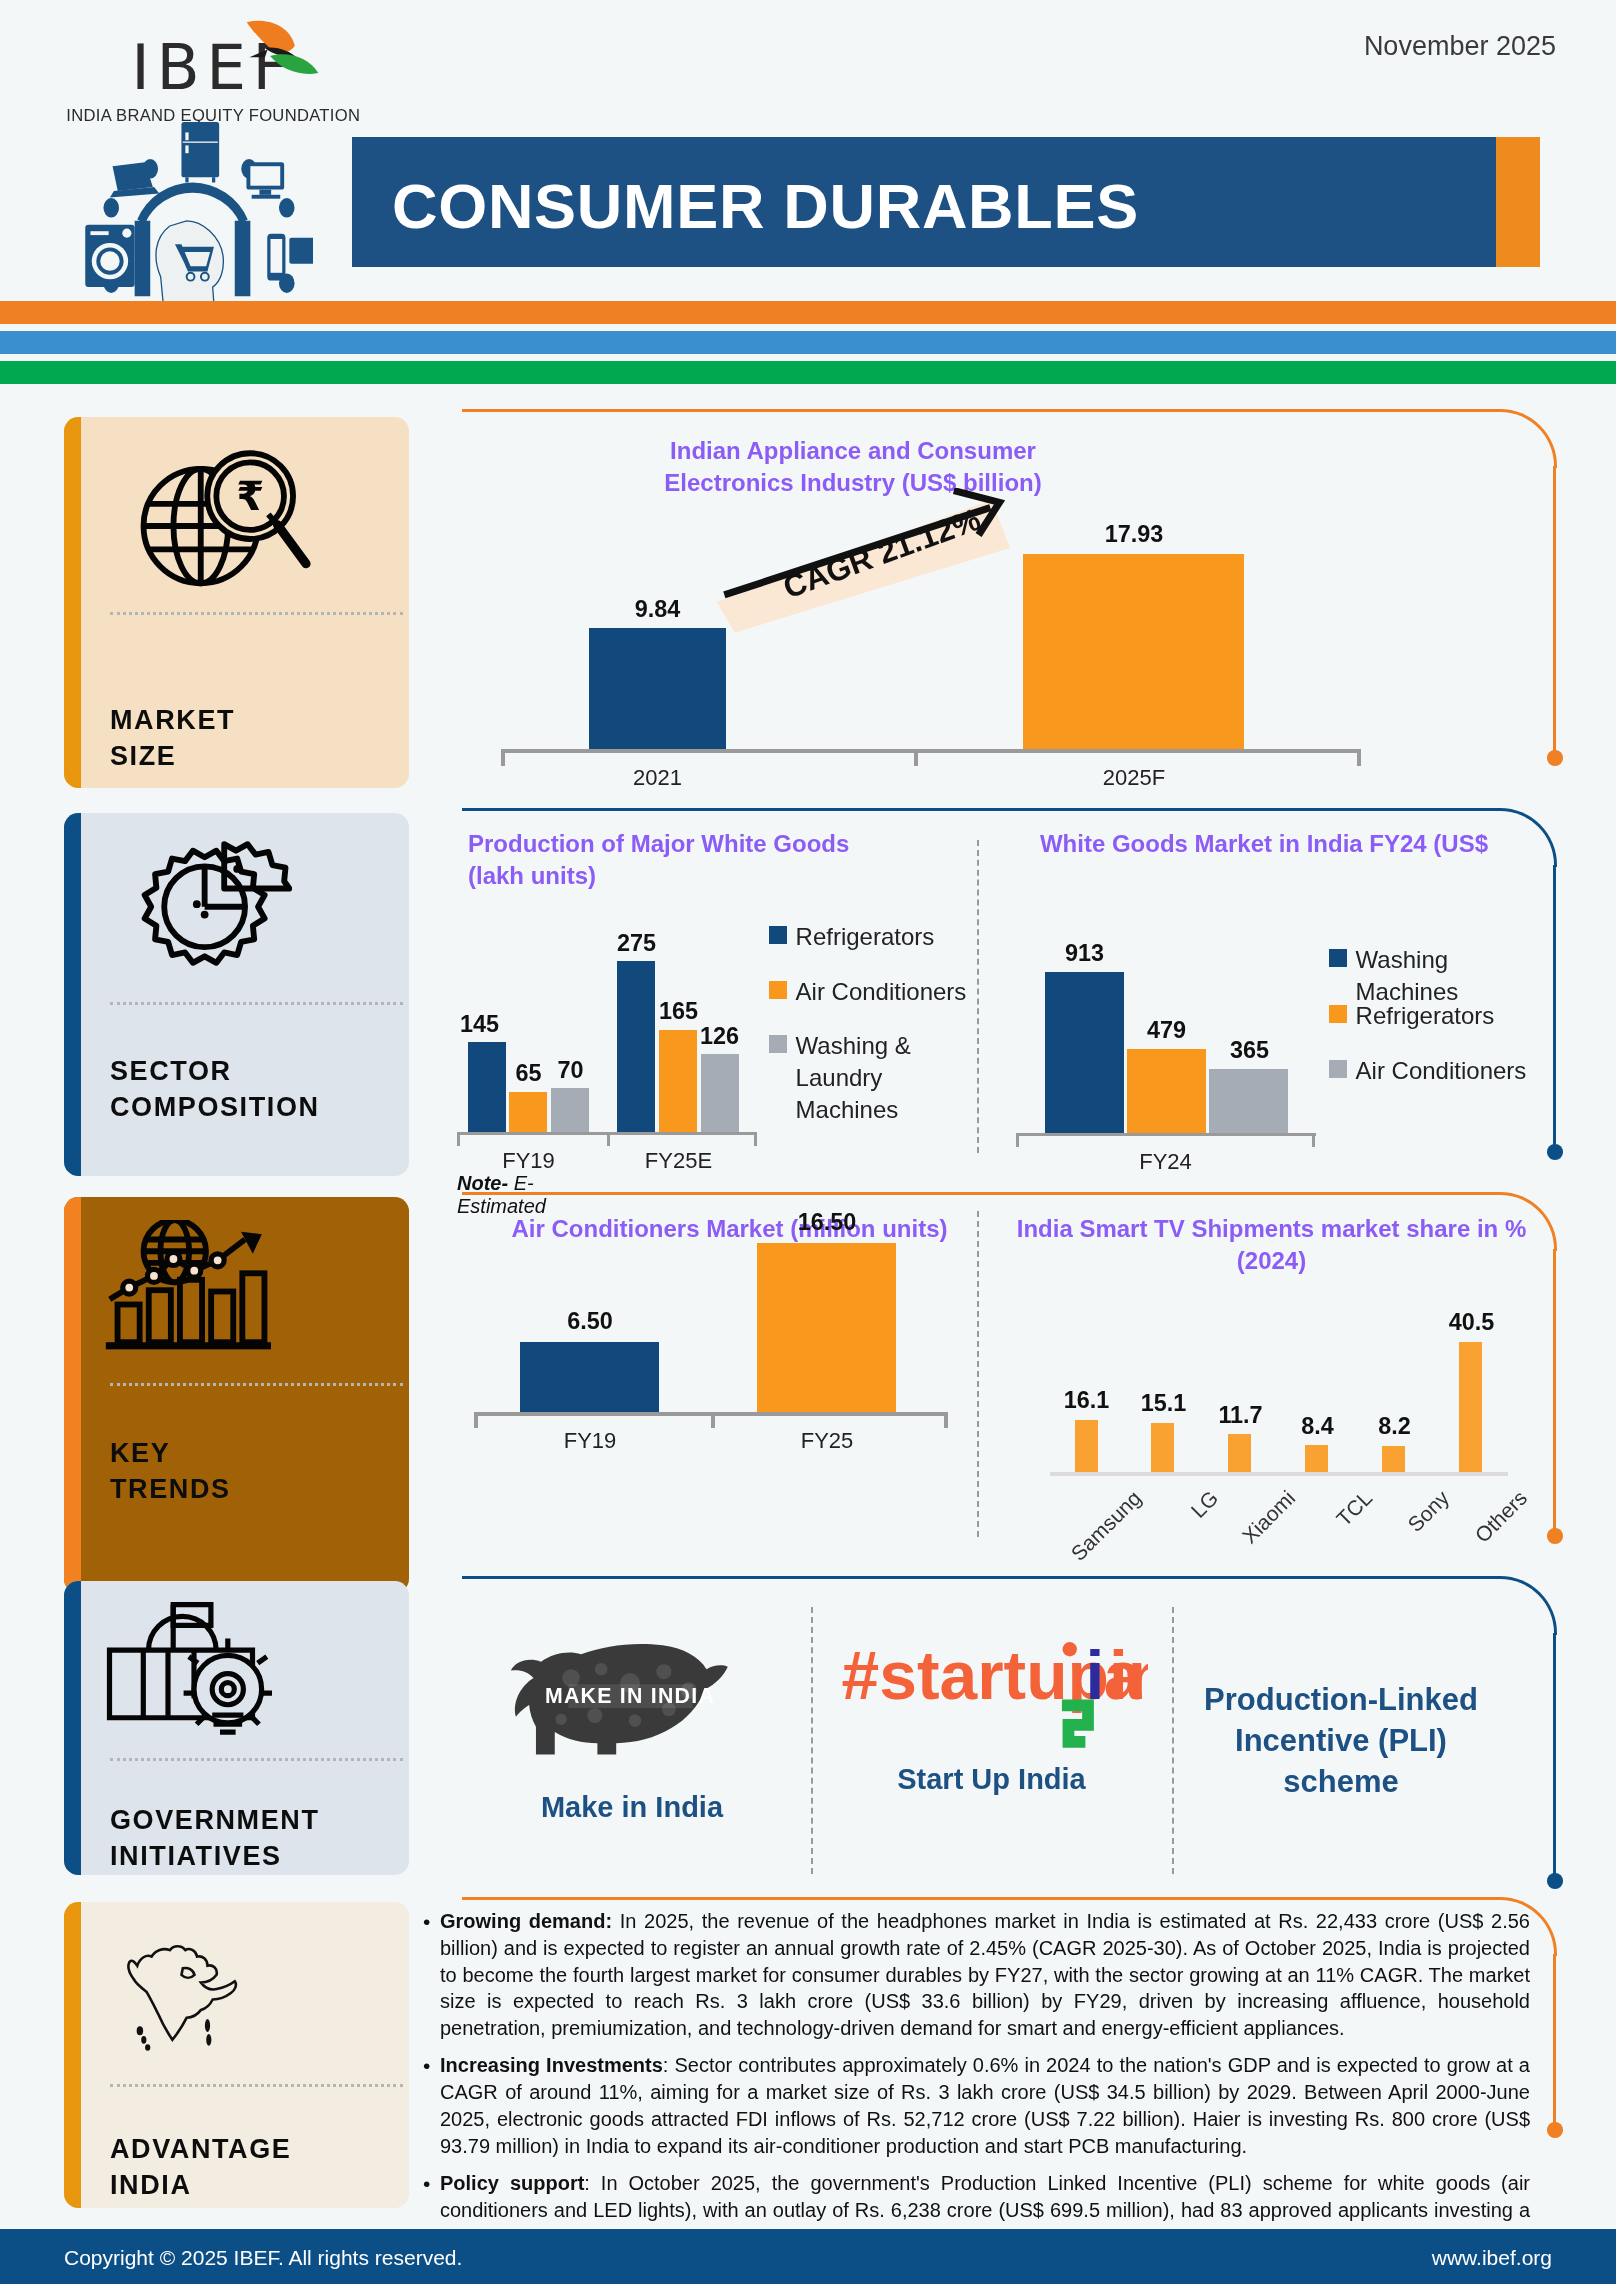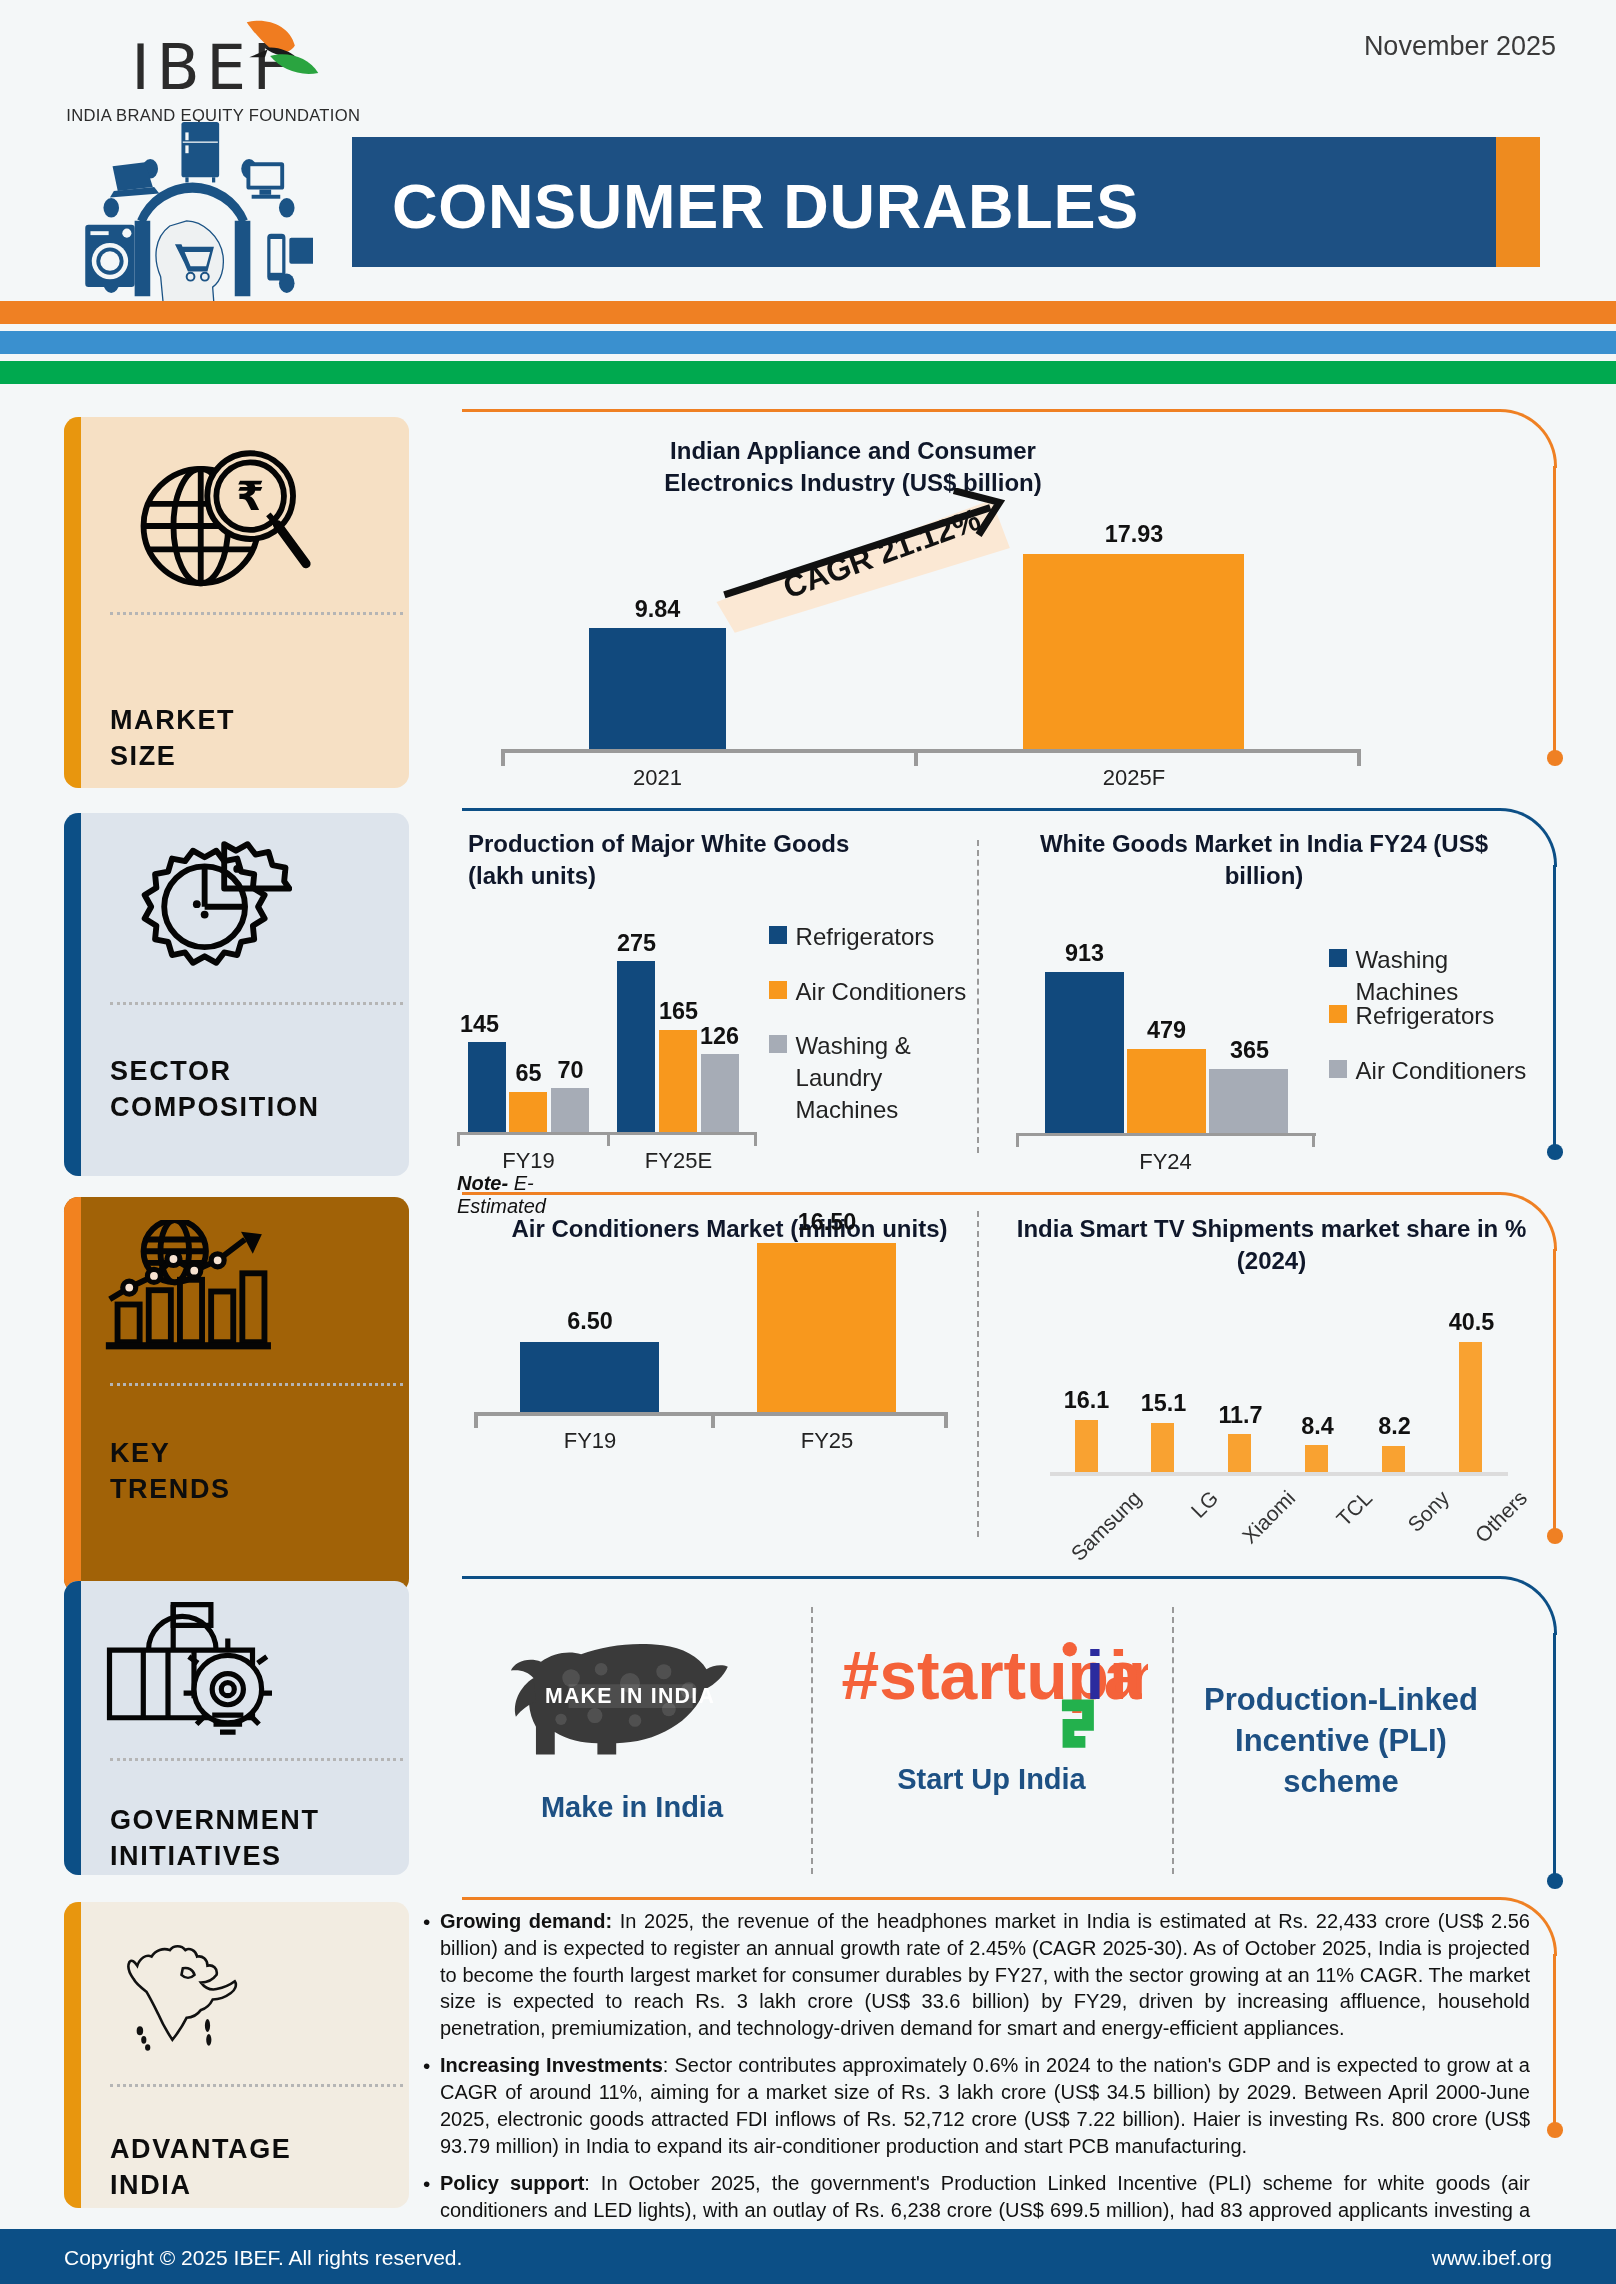--- a/index.html
+++ b/index.html
@@ -40,21 +40,21 @@
                 letter-spacing: 1.6px; color: #0d0d0d; line-height: 1.35; }
 
   .content-box { position: absolute; }
   .conn-top { position: absolute; height: 3.3px; }
   .conn-right { position: absolute; width: 3.3px; }
   .conn-corner { position: absolute; width: 59px; height: 59px; border-top-style: solid;
                  border-right-style: solid; border-top-width: 3.3px; border-right-width: 3.3px;
                  border-left: none; border-bottom: none; border-top-right-radius: 57px; }
   .conn-dot { position: absolute; width: 15.6px; height: 15.6px; border-radius: 50%; }
 
-  .chart-title { font-size: 24px; font-weight: bold; color: #0f172a; line-height: 1.34; }
+  .chart-title { font-size: 24px; font-weight: bold; color: #8b5cf6; line-height: 1.34; }
   .vdash { position: absolute; width: 0; border-left: 2.6px dashed #9a9a9a; }
 
   
   .bar-rect { position: absolute; }
   .bar-val { position: absolute; font-size: 23.4px; font-weight: bold; color: #111; text-align: center; }
   .axis-line { position: absolute; background: #9a9a9a; }
   .axis-lbl { position: absolute; font-size: 22px; color: #222; text-align: center; }
   .legend-item { position: absolute; display: flex; align-items: flex-start; }
   .legend-sw { width: 17.6px; height: 17.6px; flex: 0 0 17.6px; margin-top: 5.2px; margin-right: 9px; }
   .legend-tx { font-size: 24px; color: #222; line-height: 1.33; }
@@ -263,21 +263,20 @@
     <div class="legend-sw" style="background:#f8981d;"></div>
     <div class="legend-tx">Air Conditioners</div>
   </div>
   <div class="legend-item" style="left:769px; top:1030px; width:208px;">
     <div class="legend-sw" style="background:#a6acb6;"></div>
     <div class="legend-tx">Washing &amp; Laundry Machines</div>
   </div>
 
   <div class="chart-title" style="position:absolute;left:1023px;top:828px;width:482px;text-align:center;">
     <div>White Goods Market in India FY24 (US$</div>
-    <div>billion)</div>
   </div>
 
   <div class="bar-rect" style="left:1045px; top:972px; width:79px; height:161px; background:#11497d;"></div>
   <div class="bar-val" style="left:1039px; top:940px; width:91px;">913</div>
   <div class="bar-rect" style="left:1127px; top:1049px; width:79px; height:85px; background:#f8981d;"></div>
   <div class="bar-val" style="left:1121px; top:1017px; width:91px;">479</div>
   <div class="bar-rect" style="left:1209px; top:1069px; width:79px; height:64px; background:#a6acb6;"></div>
   <div class="bar-val" style="left:1204px; top:1037px; width:91px;">365</div>
 
   <div class="axis-line" style="left:1016px; top:1133px; width:300px; height:3.3px;"></div>

